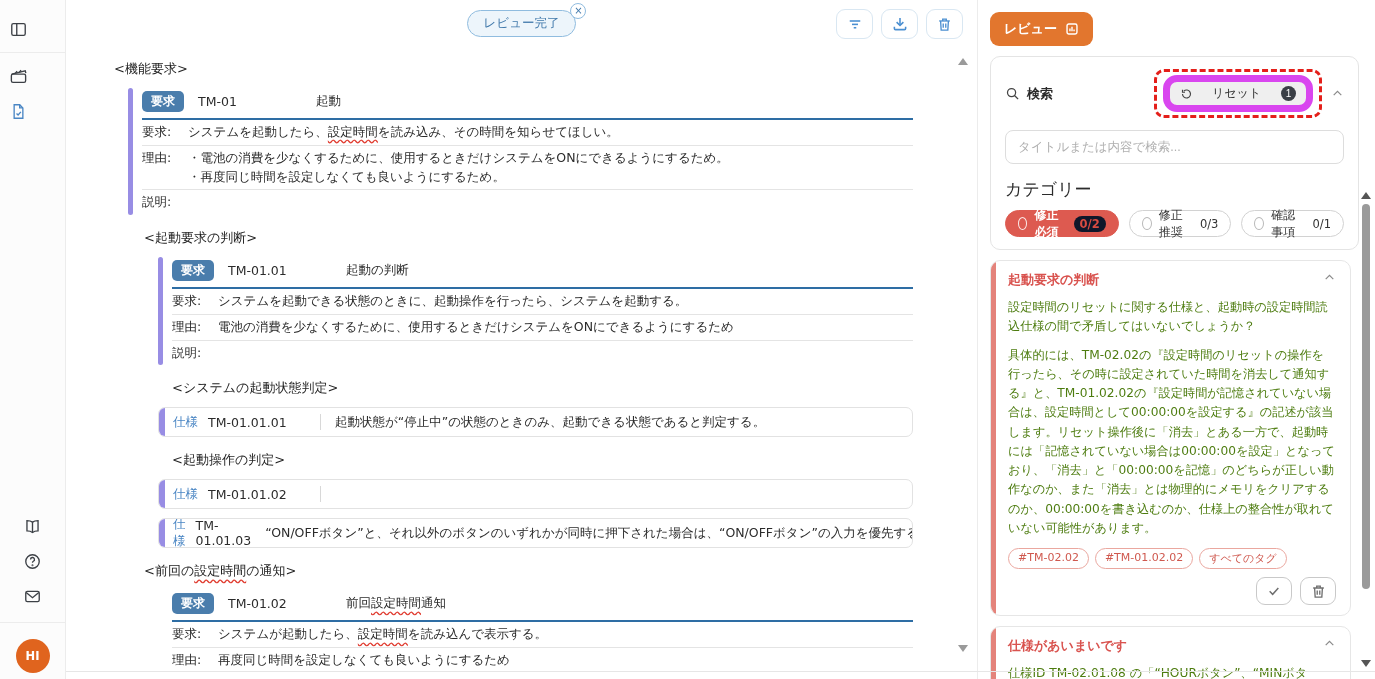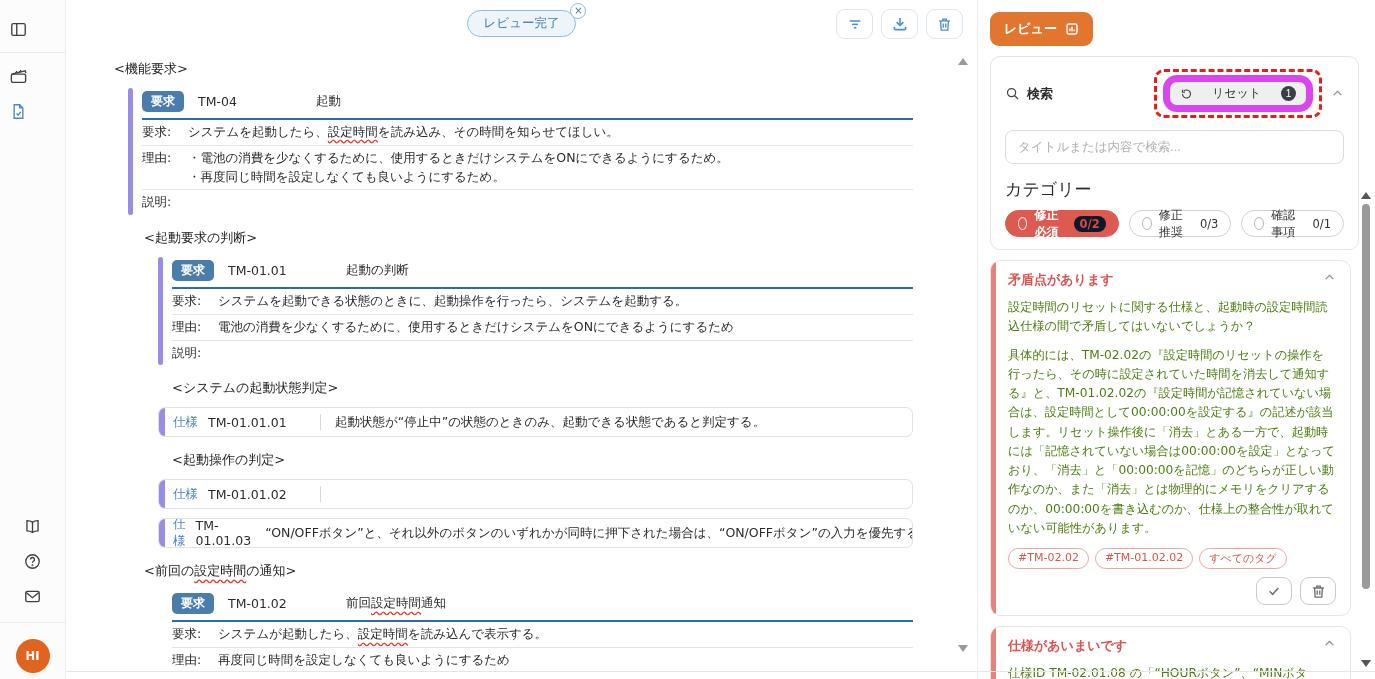--- a/index.html
+++ b/index.html
@@ -196,21 +196,21 @@
               </svg>
             </span>
           </button>
         </div>
     </div>
     <div class="doc" id="doc">
         <div class="heading ind-0">&lt;機能要求&gt;</div>
         <div class="req-block bar-purple ind-1">
           <div class="req-head">
             <span class="badge">要求</span>
-            <span class="req-id">TM-04</span>
+            <span class="req-id">TM-01</span>
             <span class="req-title">起動</span>
           </div>
           <div class="hr-blue"></div>
           <div class="field">
             <span class="f-label">要求:</span>
             <span class="f-text">システムを起動したら、<span class="wavy">設定時間</span>を読み込み、その時間を知らせてほしい。</span>
           </div>
           <div class="field">
             <span class="f-label">理由:</span>
             <span class="f-text">・電池の消費を少なくするために、使用するときだけシステムをONにできるようにするため。
@@ -334,21 +334,21 @@
             <span class="dot"></span>
             <span>確認事項</span>
             <span class="cnt">0/1</span>
           </div>
         </div>
     </div>
 
     <div class="cards" id="cards">
         <div class="rcard">
           <div class="rcard-head">
-            <span class="rcard-title">矛盾点があります</span>
+            <span class="rcard-title">起動要求の判断</span>
             <span class="rcard-chev">
               <svg width="13" height="13" viewBox="0 0 24 24" fill="none" stroke="currentColor" stroke-width="2.2">
                 <polyline points="5 15 12 8 19 15"></polyline>
               </svg>
             </span>
           </div>
           <p>設定時間のリセットに関する仕様と、起動時の設定時間読込仕様の間で矛盾してはいないでしょうか？</p>
           <p>具体的には、TM-02.02の『設定時間のリセットの操作を行ったら、その時に設定されていた時間を消去して通知する』と、TM-01.02.02の『設定時間が記憶されていない場合は、設定時間として00:00:00を設定する』の記述が該当します。リセット操作後に「消去」とある一方で、起動時には「記憶されていない場合は00:00:00を設定」となっており、「消去」と「00:00:00を記憶」のどちらが正しい動作なのか、また「消去」とは物理的にメモリをクリアするのか、00:00:00を書き込むのか、仕様上の整合性が取れていない可能性があります。</p>
           <div class="tags">
             <span class="tag">#TM-02.02</span>

